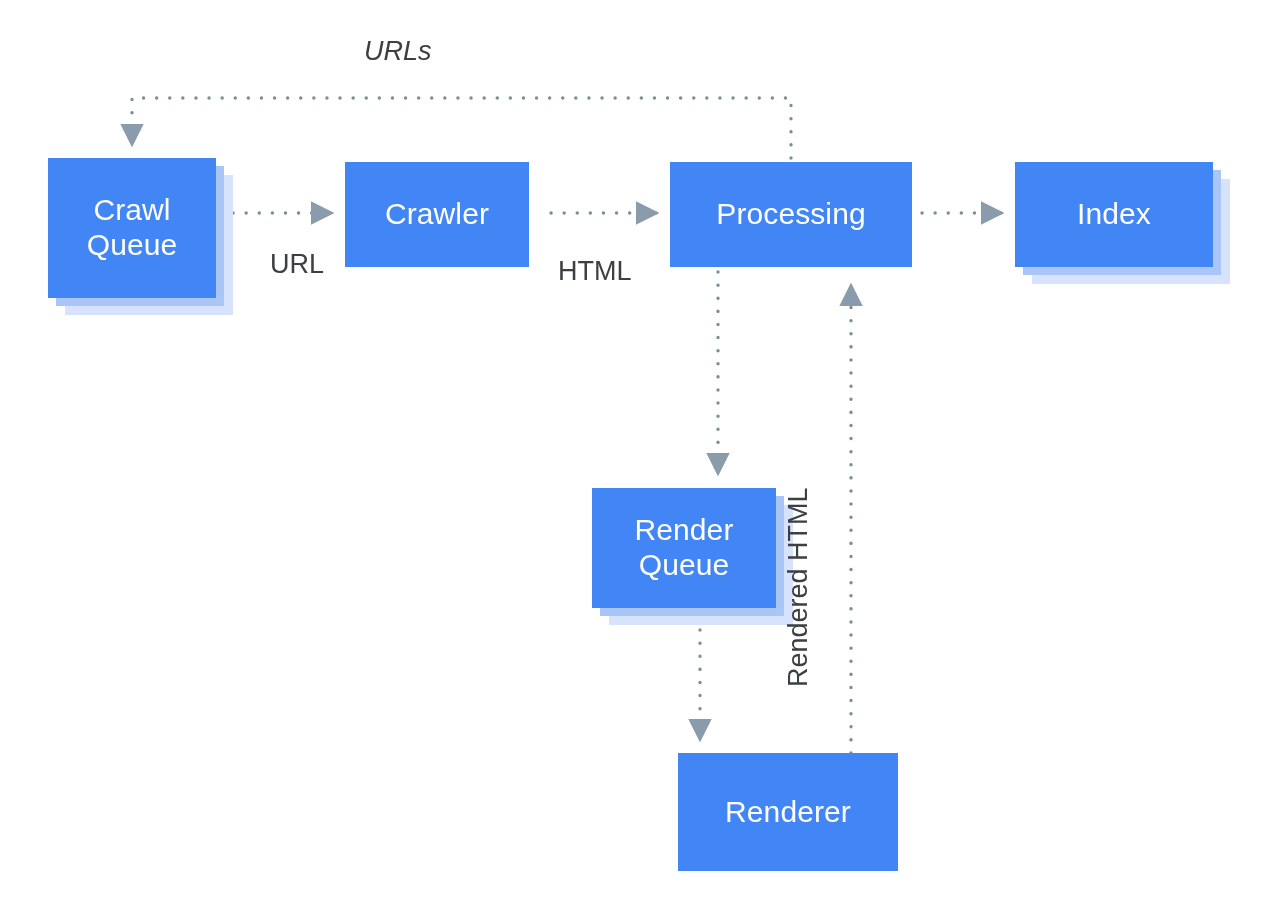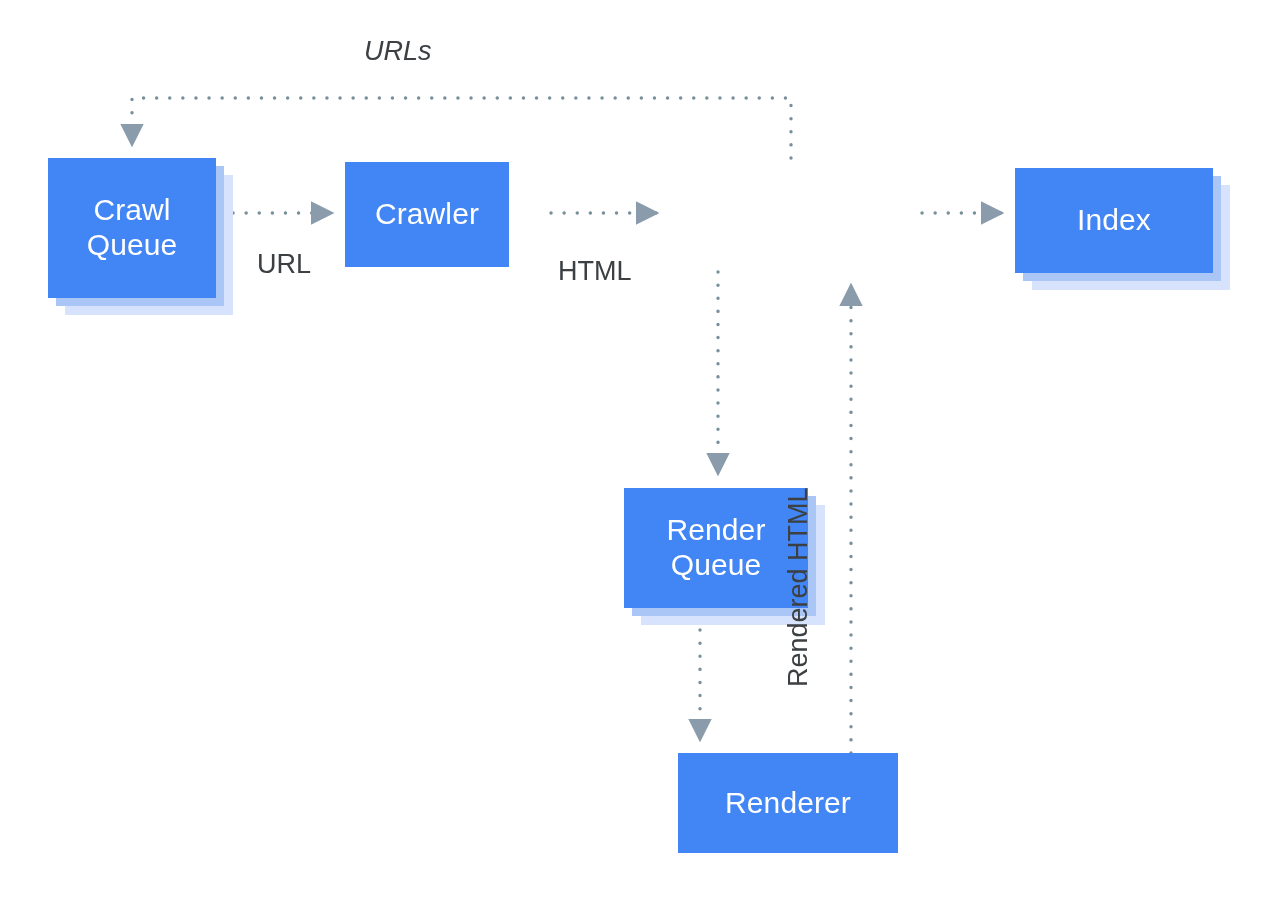--- a/index.html
+++ b/index.html
@@ -111,51 +111,56 @@
 
   <div class="node" style="left:48px; top:158px; width:168px; height:140px;">
     <div class="node-shadow-far"></div>
     <div class="node-shadow-near"></div>
     <div class="node-face">
       <span class="node-label">Crawl
 Queue</span>
     </div>
   </div>
 
-  <div class="node" style="left:345px; top:162px; width:164px; height:105px;border-radius:23px;">
+  <div class="node" style="left:345px; top:162px; width:184px; height:105px;border-radius:23px;">
     <div class="node-face">
       <span class="node-label">Crawler</span>
     </div>
   </div>
 
+  <div class="node" style="left:670px; top:162px; width:242px; height:105px;">
+    <div class="node-face">
+      <span class="node-label">Processing</span>
+    </div>
+  </div>
 
-  <div class="node" style="left:1015px; top:162px; width:198px; height:105px;margin-top:6px;">
+  <div class="node" style="left:1015px; top:162px; width:198px; height:105px;">
     <div class="node-shadow-far"></div>
     <div class="node-shadow-near"></div>
     <div class="node-face">
       <span class="node-label">Index</span>
     </div>
   </div>
 
-  <div class="node" style="left:592px; top:488px; width:184px; height:120px;margin-left:32px;">
+  <div class="node" style="left:592px; top:488px; width:184px; height:120px;">
     <div class="node-shadow-far"></div>
     <div class="node-shadow-near"></div>
     <div class="node-face">
       <span class="node-label">Render
 Queue</span>
     </div>
   </div>
 
-  <div class="node" style="left:678px; top:753px; width:220px; height:100px;">
+  <div class="node" style="left:678px; top:753px; width:220px; height:118px;">
     <div class="node-face">
       <span class="node-label">Renderer</span>
     </div>
   </div>
 
   <div class="edge-label" style="left:364px; top:38px;font-style:italic;">URLs</div>
 
-  <div class="edge-label" style="left:257px; top:251px;">URL</div>
+  <div class="edge-label" style="left:270px; top:251px;">URL</div>
 
   <div class="edge-label" style="left:558px; top:258px;">HTML</div>
 
   <div class="edge-label vertical" style="left:812px; top:660px;">Rendered HTML</div>
 
 </div>
 
 </body></html>

